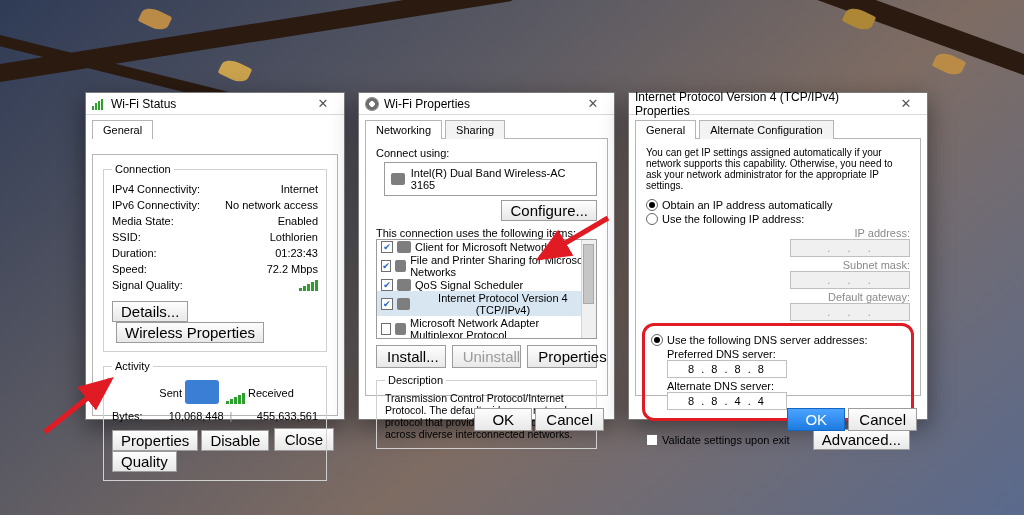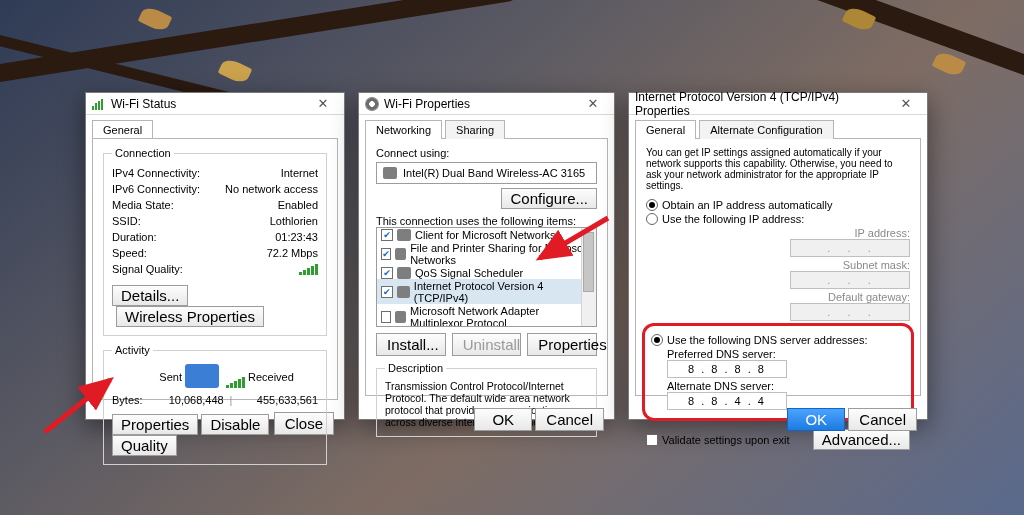--- a/index.html
+++ b/index.html
@@ -54,21 +54,21 @@
   .signalbars span:nth-child(1){height:3px}.signalbars span:nth-child(2){height:5px}.signalbars span:nth-child(3){height:7px}.signalbars span:nth-child(4){height:9px}.signalbars span:nth-child(5){height:11px}
 
   .net-ico { width:34px; height:24px; background:#3a7fd5; border-radius:3px; position:relative; display:inline-block; }
   .net-ico::after { content:""; position:absolute; right:-6px; bottom:-2px; width:0;height:0; }
 
   
   .itemsbox { border:1px solid #9c9c9c; height:100px; overflow:hidden; background:#fff; position:relative; }
   .itemsbox .scroll { position:absolute; right:0; top:0; bottom:0; width:15px; background:#f0f0f0; border-left:1px solid #d4d4d4; }
   .itemsbox .thumb { position:absolute; right:2px; top:4px; width:11px; height:60px; background:#c6c6c6; border:1px solid #a9a9a9; }
   .li { display:flex; align-items:center; gap:4px; padding:1px 4px 0 4px; font-size:11px; }
-  .li.sel { background:#d8e6f2; }
+  .li.sel { background:#d8e6f2;text-align:center; }
   .chk { width:12px; height:12px; border:1px solid #6e6e6e; display:inline-flex; align-items:center; justify-content:center; font-size:10px; background:#fff; }
   .chk.on::after { content:"✔"; color:#2266cc; font-size:9px; }
   .mini-ico { width:14px; height:12px; background:#7e7e7e; display:inline-block; border-radius:2px; }
 
   .connectbox { border:1px solid #9c9c9c; padding:4px 6px; display:flex; align-items:center; gap:6px; background:#fff; }
 
   
   .radio { width:12px;height:12px;border:1px solid #666;border-radius:50%; display:inline-block; position:relative; margin-right:4px; vertical-align:-2px; background:#fff;}
   .radio.on::after{content:"";position:absolute;top:2px;left:2px;width:6px;height:6px;border-radius:50%;background:#000;}
   .ipfield { border:1px solid #bfbfbf; height:18px; width:120px; display:inline-flex; align-items:center; justify-content:space-evenly; font-size:11px; background:#fff; letter-spacing:2px; }
@@ -103,21 +103,21 @@
         <span></span>
         <span></span>
         <span></span>
       </span>
     <span class="ttl">Wi-Fi Status</span>
     <span class="x">✕</span>
   </div>
   <div class="tabstrip">
     <span class="tab">General</span>
   </div>
-  <div class="tabbody" style="height:262px; position:relative;">
+  <div class="tabbody" style="height:262px; position:relative;margin-top:16px;">
     <fieldset>
       <legend>Connection</legend>
       <div class="row">
           <span class="k">IPv4 Connectivity:</span>
           <span class="v">Internet</span>
         </div>
       <div class="row">
           <span class="k">IPv6 Connectivity:</span>
           <span class="v">No network access</span>
         </div>
@@ -192,21 +192,21 @@
     <span class="cog"></span>
     <span class="ttl">Wi-Fi Properties</span>
     <span class="x">✕</span>
   </div>
   <div class="tabstrip">
     <span class="tab">Networking</span>
     <span class="tab inactive">Sharing</span>
   </div>
   <div class="tabbody" style="height:258px;">
     <div>Connect using:</div>
-    <div class="connectbox" style="margin:3px 0 4px 0;">
+    <div class="connectbox" style="margin:3px 0 4px 8px;">
       <span class="mini-ico"></span>
       <span>Intel(R) Dual Band Wireless-AC 3165</span>
     </div>
     <div style="text-align:right;"><span class="btn sm">Configure...</span></div>
 
     <div style="margin-top:6px;">This connection uses the following items:</div>
     <div class="itemsbox">
       <div id="items-list">
           <div class="li">
             <span class="chk on"></span>

